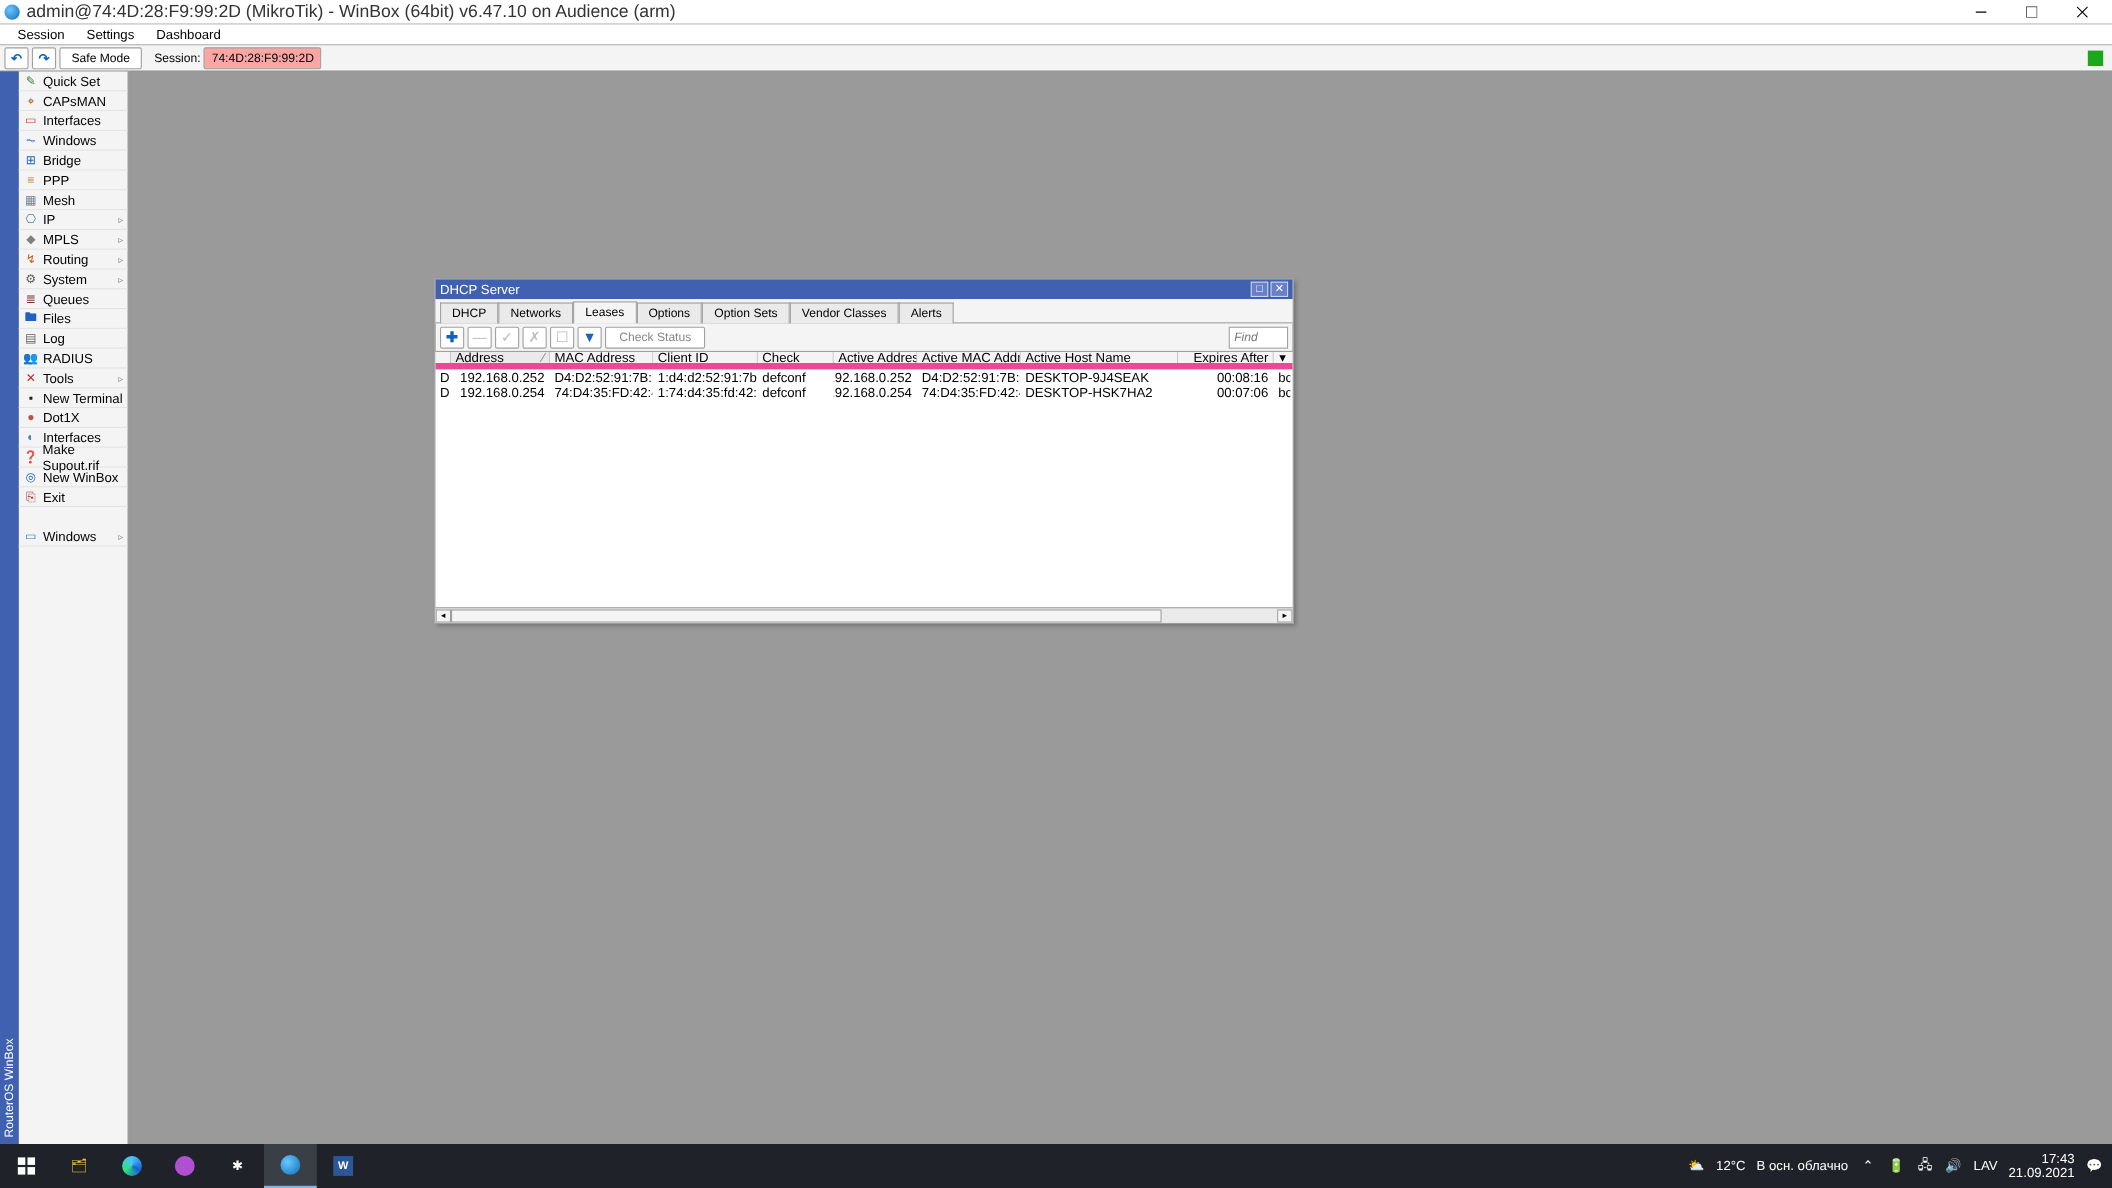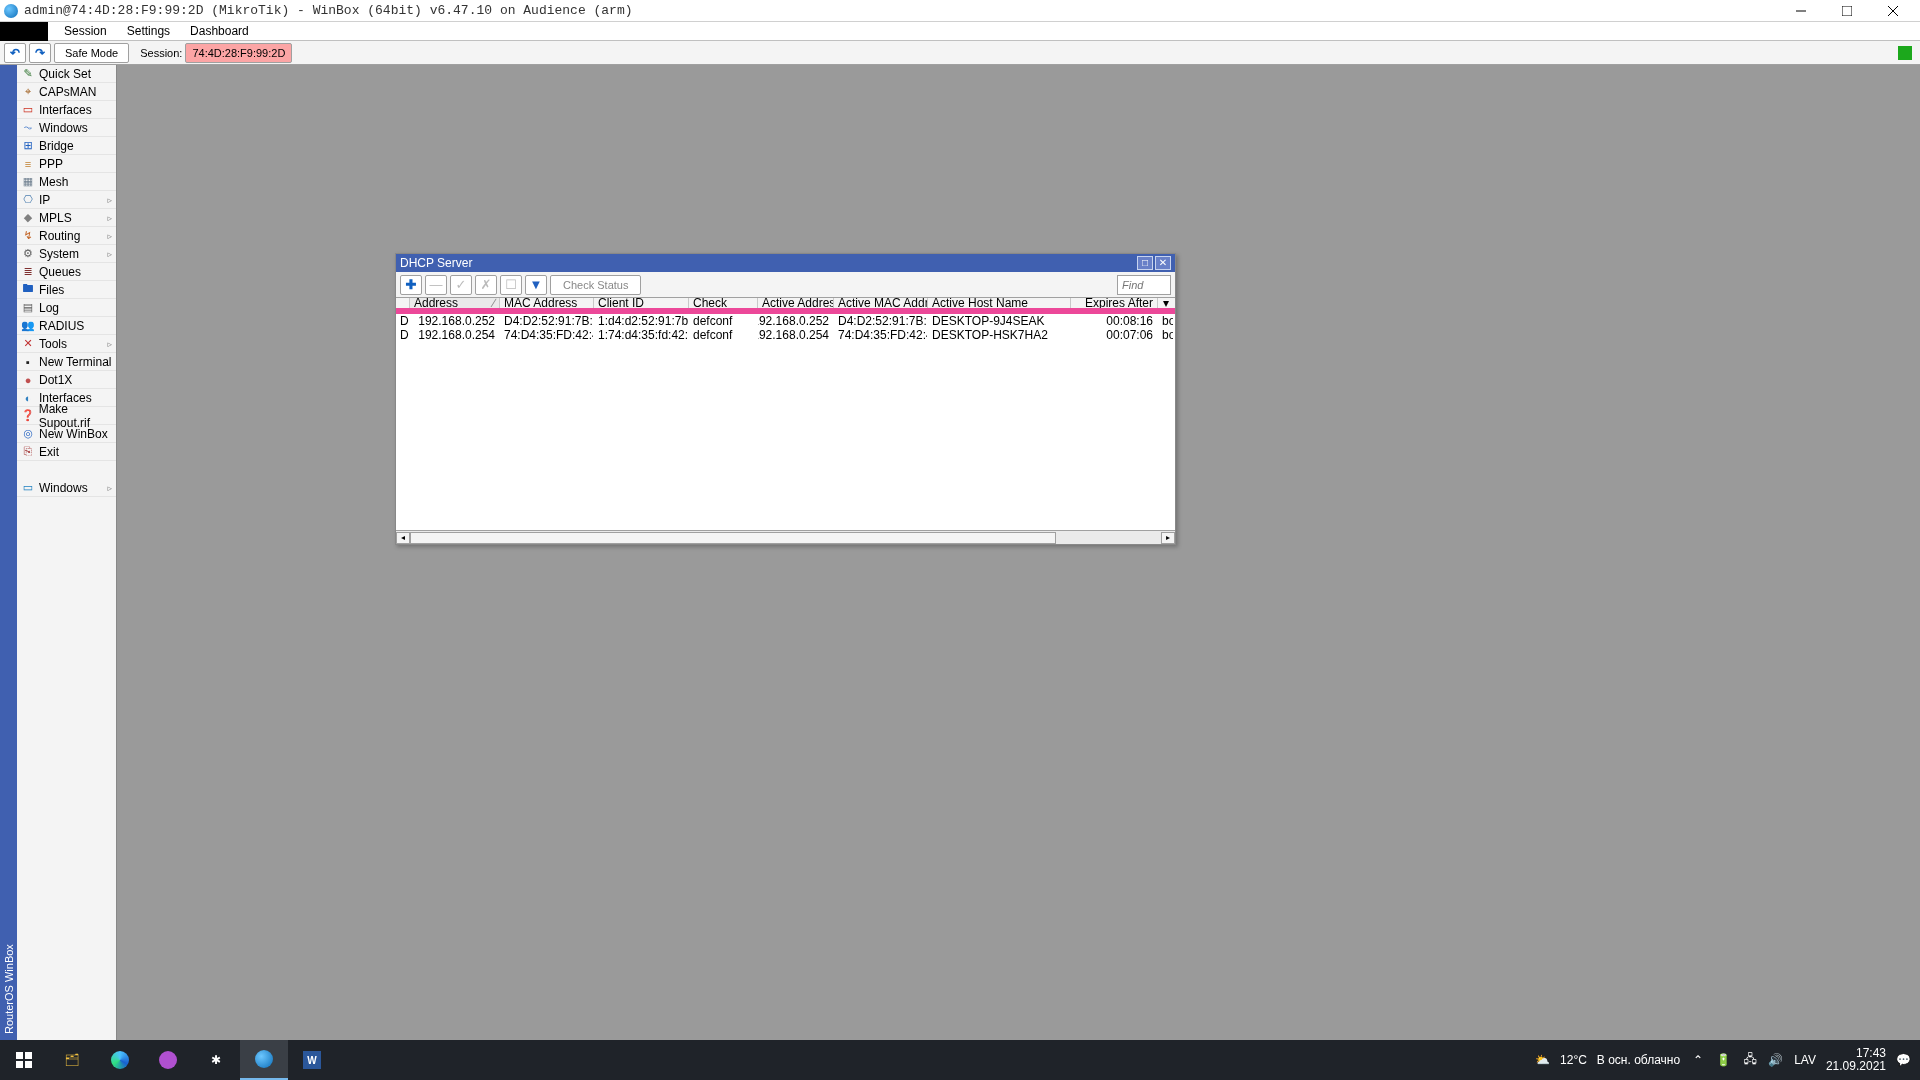--- a/index.html
+++ b/index.html
@@ -1,26 +1,26 @@
 <!DOCTYPE html>
 <html><head>
 <meta charset="utf-8">
 <style>
 * { margin: 0; padding: 0; box-sizing: border-box; font-family: "Segoe UI", Tahoma, sans-serif; font-size: 12px; }
 html, body { width: 1920px; height: 1080px; overflow: hidden; background: #000; }
 
 
 .titlebar { height: 22px; background: #fff; display: flex; align-items: center; padding: 0 4px; border-bottom: 1px solid #d0d0d0; }
 .titlebar .app-icon { width: 14px; height: 14px; border-radius: 50%; background: radial-gradient(circle at 35% 35%, #6cc7ff, #0c6db8); margin-right: 6px; }
-.titlebar .title-text { flex: 1; font-size: 13px; color: #333; font-family: Liberation Mono, monospace; }
+.titlebar .title-text { flex: 1; font-size: 16px; color: #333; }
 .winbtn { width: 46px; height: 22px; display: flex; align-items: center; justify-content: center; color: #333; }
 .winbtn svg { width: 10px; height: 10px; }
 
 
-.menubar { height: 19px; background: #fff; display: flex; align-items: flex-end; padding: 0 6px; border-bottom: 1px solid #c0c0c0; margin-left: 48px; }
+.menubar { height: 19px; background: #fff; display: flex; align-items: flex-end; padding: 0 6px; border-bottom: 1px solid #c0c0c0; }
 .menubar .menu-item { padding: 2px 10px; font-size: 12px; color: #000; }
 
 
 .sessionbar { height: 24px; background: #f4f4f4; border-bottom: 1px solid #a0a0a0; display: flex; align-items: center; padding: 0 4px; gap: 3px; }
 .sessionbar .sq-btn { width: 22px; height: 20px; border: 1px solid #a0a0a0; background: #fff; display: flex; align-items: center; justify-content: center; color: #1060c0; font-weight: bold; border-radius: 2px; }
 .sessionbar .safe-mode { height: 20px; padding: 0 10px; border: 1px solid #a0a0a0; background: #fff; display: flex; align-items: center; font-size: 11px; border-radius: 2px; }
 .sessionbar .sess-label { margin-left: 8px; font-size: 11px; }
 .sessionbar .sess-val { height: 20px; padding: 0 6px; border: 1px solid #a0a0a0; background: #fca5a5; font-size: 11px; display: flex; align-items: center; border-radius: 2px; }
 .sessionbar .status-sq { width: 14px; height: 14px; background: #1ca81c; margin-left: auto; margin-right: 4px; }
 
@@ -222,20 +222,29 @@
     </div>
   <div class="workspace">
 
     <div class="inwin">
       <div class="inwin-title">
         <span>DHCP Server</span>
         <div class="spacer"></div>
         <div class="tbtn">□</div>
         <div class="tbtn">✕</div>
       </div>
+      <div class="tabs" id="dhcp-tabs">
+          <div class="tab">DHCP</div>
+          <div class="tab">Networks</div>
+          <div class="tab active">Leases</div>
+          <div class="tab">Options</div>
+          <div class="tab">Option Sets</div>
+          <div class="tab">Vendor Classes</div>
+          <div class="tab">Alerts</div>
+        </div>
       <div class="toolbar">
         <div class="tbtn2" style="color:#1060c0;font-weight:bold;">✚</div>
         <div class="tbtn2 dis">—</div>
         <div class="tbtn2 dis">✓</div>
         <div class="tbtn2 dis">✗</div>
         <div class="tbtn2 dis">☐</div>
         <div class="tbtn2">▼</div>
         <div class="check-status">Check Status</div>
         <input class="find" placeholder="Find" style="">
       </div>

